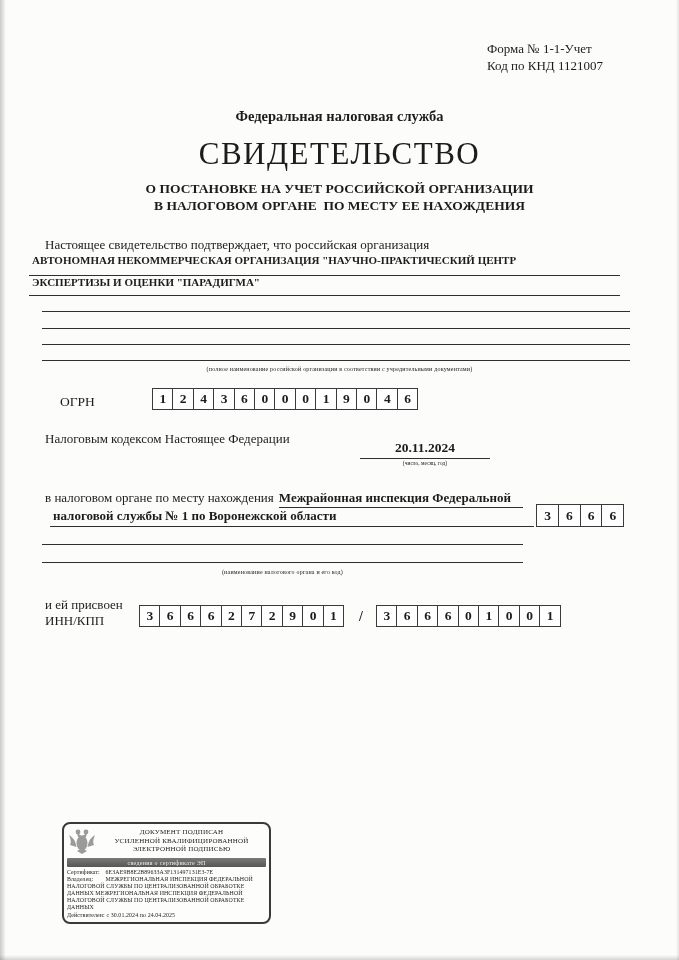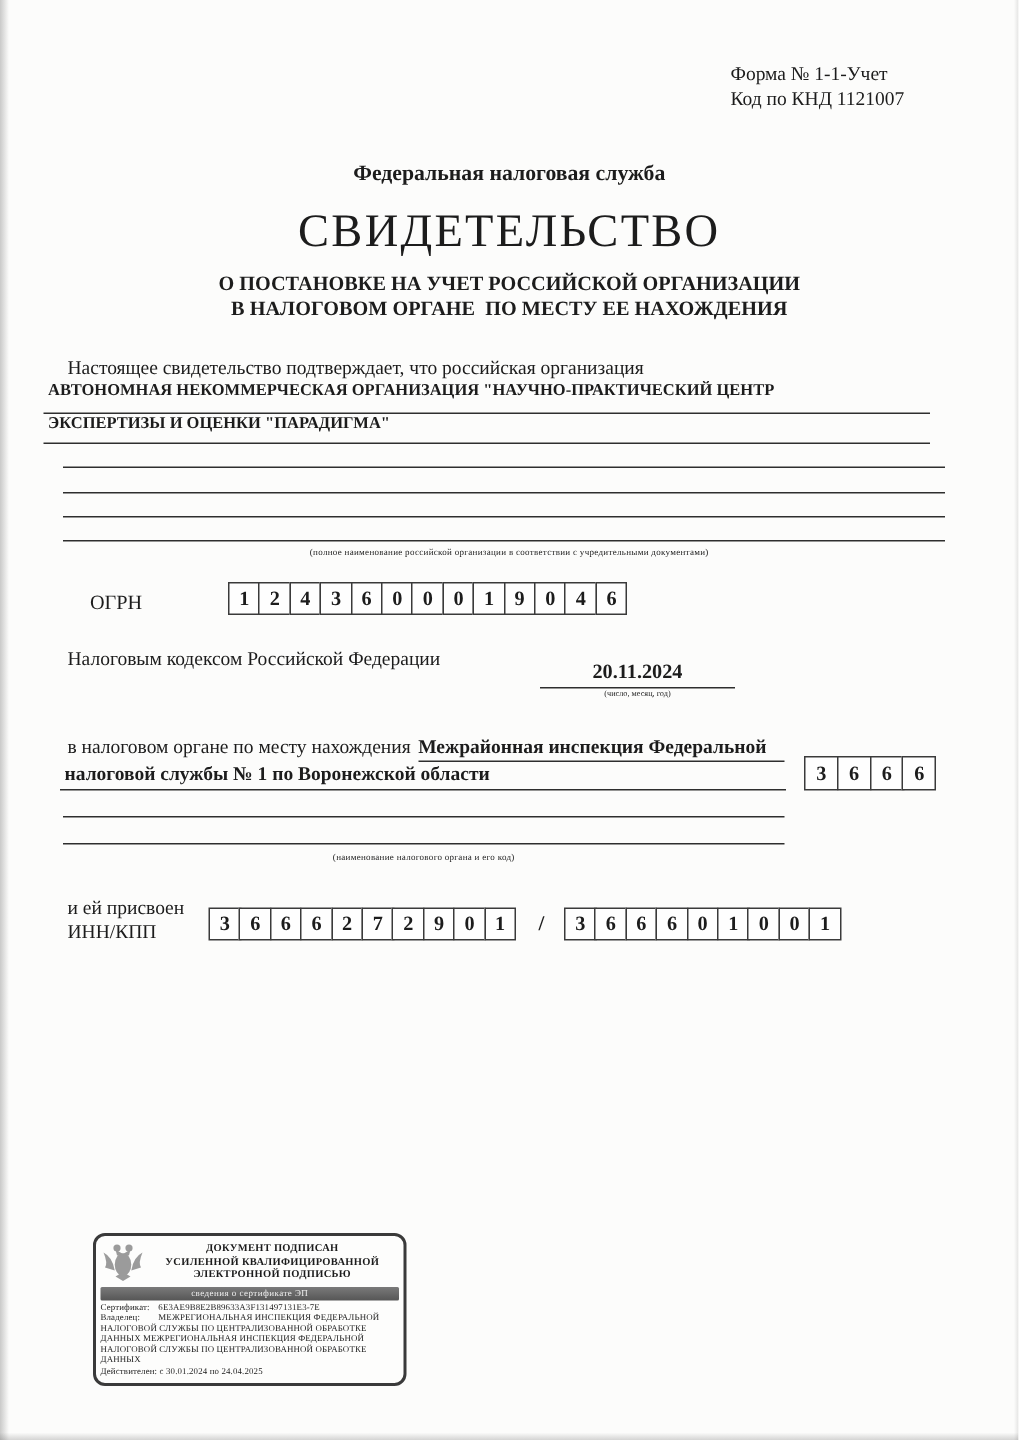--- a/index.html
+++ b/index.html
@@ -50,21 +50,21 @@
   .authority-row2 { border-bottom:1.5px solid #2e2e2e; font-size:13px; font-weight:bold; }
 
   .slash { font-size:14px; font-weight:bold; }
 
   
   .stamp { left:62px; top:822px; width:209px; border:2px solid #3a3a3a;
     border-radius:8px; padding:2px 3px 3px 3px; background:rgba(253,253,253,.6);
     box-sizing:border-box; }
   .stamp-top { display:flex; align-items:center; }
   .eagle { width:30px; height:30px; flex:none; opacity:.85; }
-  .stamp-header { flex:1; text-align:center; font-size:7px; font-weight:bold;
+  .stamp-header { flex:1; text-align:center; font-size:7px; font-weight:normal;
     line-height:8.6px; letter-spacing:.2px; }
   .stamp-banner { background:linear-gradient(#7a7a7a,#565656); color:#f0f0f0;
     font-size:6px; text-align:center; margin:2px 0 2px 0; padding:1.5px 0;
     border-radius:1px; letter-spacing:.3px; }
   .stamp-row { font-size:5.9px; line-height:7.1px; letter-spacing:.1px; }
   .stamp-row .lbl { display:inline-block; min-width:37px; }
 </style>
 </head>
 <body>
 
@@ -105,32 +105,32 @@
     <span class="cell">0</span>
     <span class="cell">0</span>
     <span class="cell">1</span>
     <span class="cell">9</span>
     <span class="cell">0</span>
     <span class="cell">4</span>
     <span class="cell">6</span>
   </div>
 
 <div class="abs body-text" style="left:45px; top:431px; line-height:15.5px;">
-  <div>Налоговым кодексом Российской Федерации</div>
+  <div>Налоговым кодексом Настоящее Федерации</div>
 </div>
 <div class="abs date-wrap" style="left:360px; top:440px;">
   <span class="date-val">20.11.2024</span>
   <span class="date-cap">(число, месяц, год)</span>
 </div>
 
 <div class="abs authority-row1" style="left:45px; top:490px; width:478px; height:18px;">
   <span>в налоговом органе по месту нахождения</span>
   <span class="authority-underline">Межрайонная инспекция Федеральной</span>
 </div>
-<div class="abs authority-row2" style="left:40px; top:508px; width:481px; height:18px; padding-left:3px;">налоговой службы № 1 по Воронежской области</div>
+<div class="abs authority-row2" style="left:50px; top:508px; width:481px; height:18px; padding-left:3px;">налоговой службы № 1 по Воронежской области</div>
 <div class="abs cells cells-big" style="left:536px; top:504px;">
     <span class="cell">3</span>
     <span class="cell">6</span>
     <span class="cell">6</span>
     <span class="cell">6</span>
   </div>
 <div class="abs rule" style="left:42px; width:481px; top:544px;"></div>
 <div class="abs rule" style="left:42px; width:481px; top:562px;"></div>
 <div class="abs caption" style="left:42px; width:481px; top:569px;">(наименование налогового органа и его код)</div>
 

